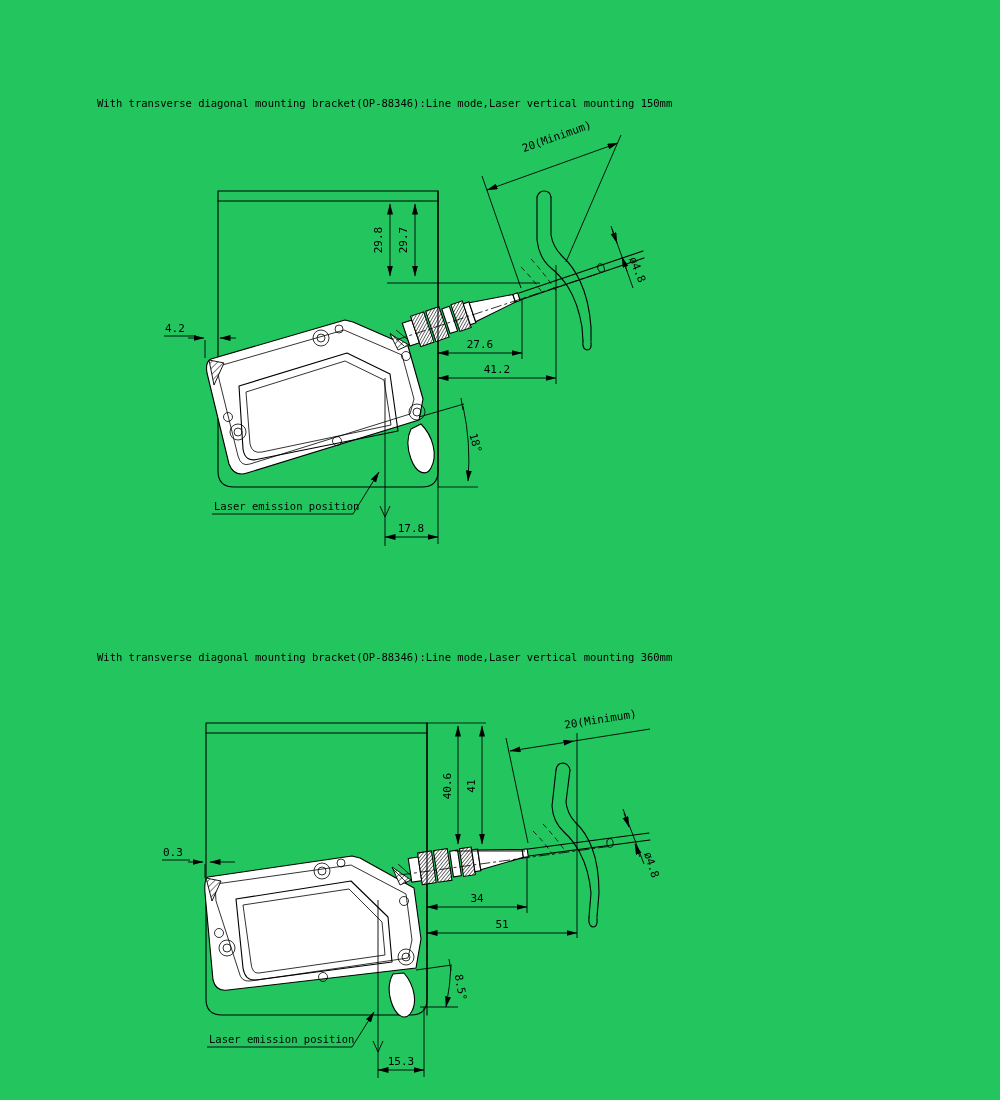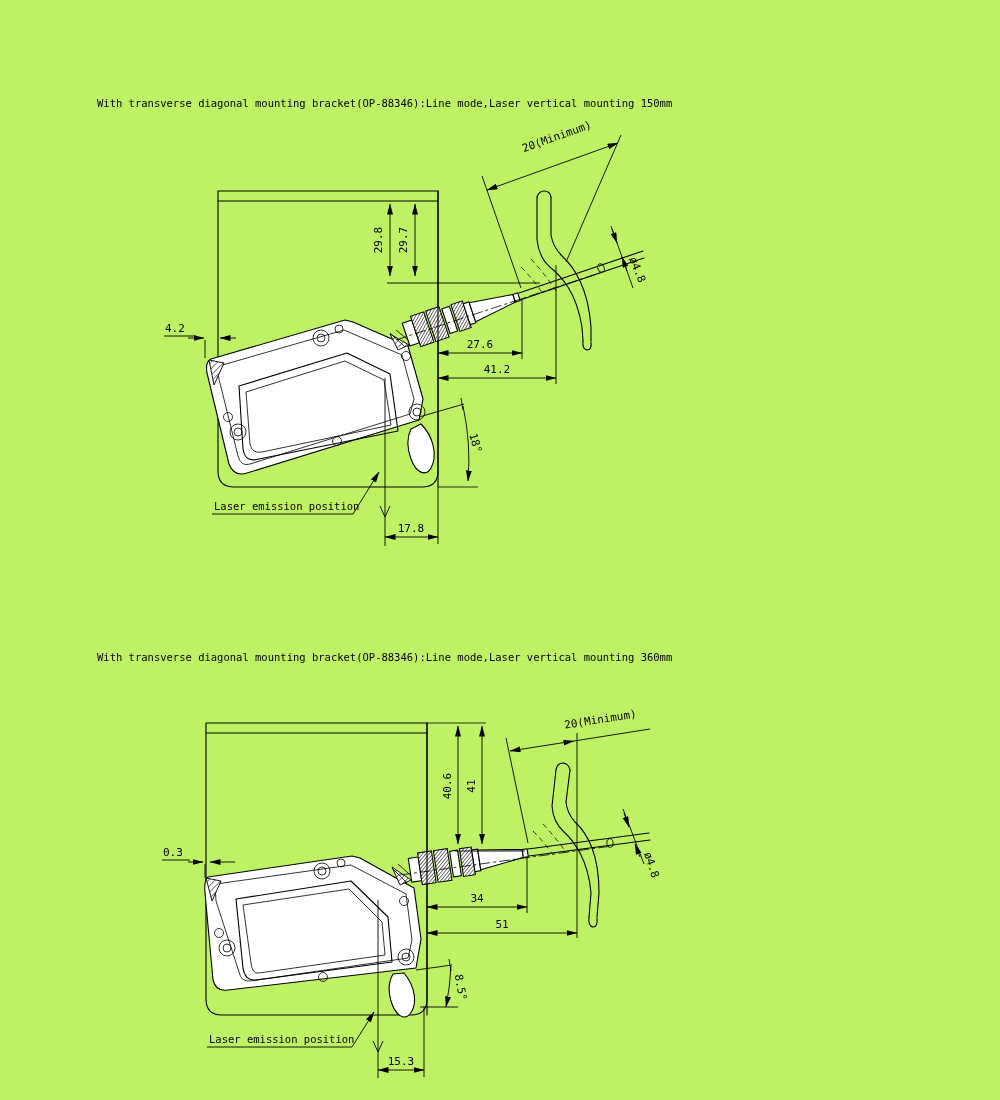--- a/index.html
+++ b/index.html
@@ -1,16 +1,16 @@
 <!DOCTYPE html>
 <html><head>
 <meta charset="utf-8">
 <style>
   html,body{margin:0;padding:0;background:#ffffff;}
-  .stage{position:relative;width:1000px;height:1100px;background:#bef264;overflow:hidden;
+  .stage{position:relative;width:1000px;height:1100px;background:#22c55e;overflow:hidden;
          font-family:"DejaVu Sans Mono","Liberation Mono",monospace;}
   svg{position:absolute;left:0;top:0;}
   svg text{fill:#000;font-family:"DejaVu Sans Mono","Liberation Mono",monospace;}
   .title{font-size:10.5px;letter-spacing:0px;}
   .dim{font-size:11px;}
   .lbl{font-size:10.5px;}
   .obj{stroke:#000;stroke-width:1.1;fill:none;stroke-linejoin:round;stroke-linecap:round;}
   .objf{stroke:#000;stroke-width:1.1;fill:#fff;stroke-linejoin:round;}
   .thin{stroke:#000;stroke-width:0.8;fill:none;}
   .dimln{stroke:#000;stroke-width:0.9;fill:none;}

